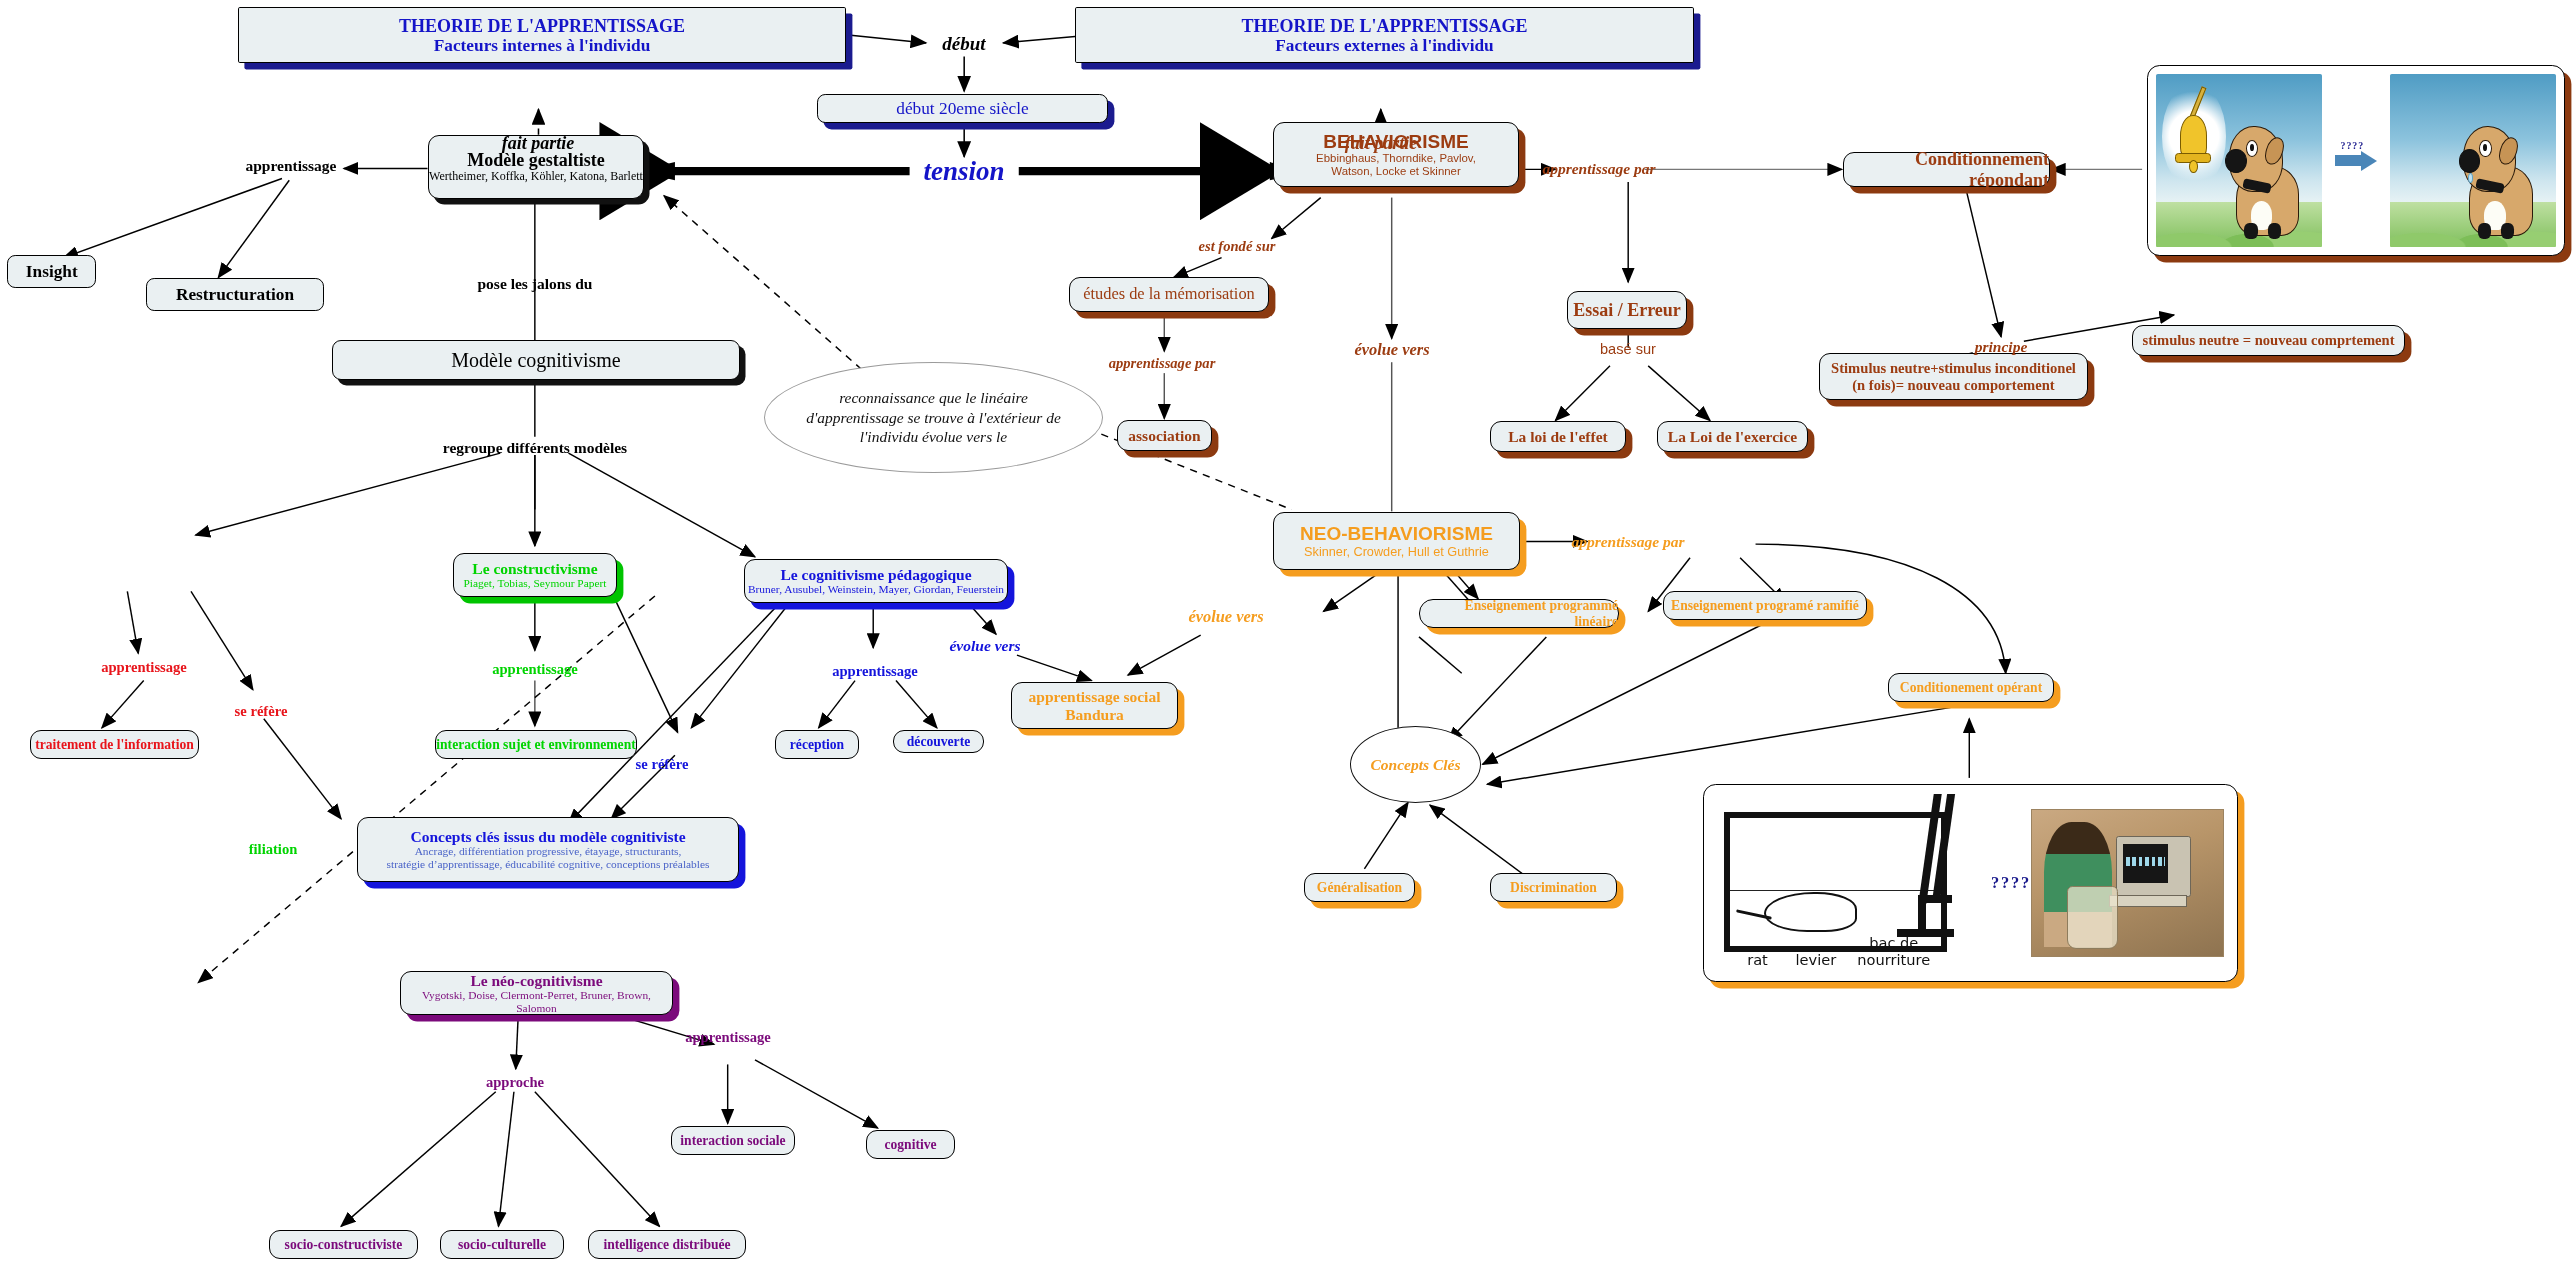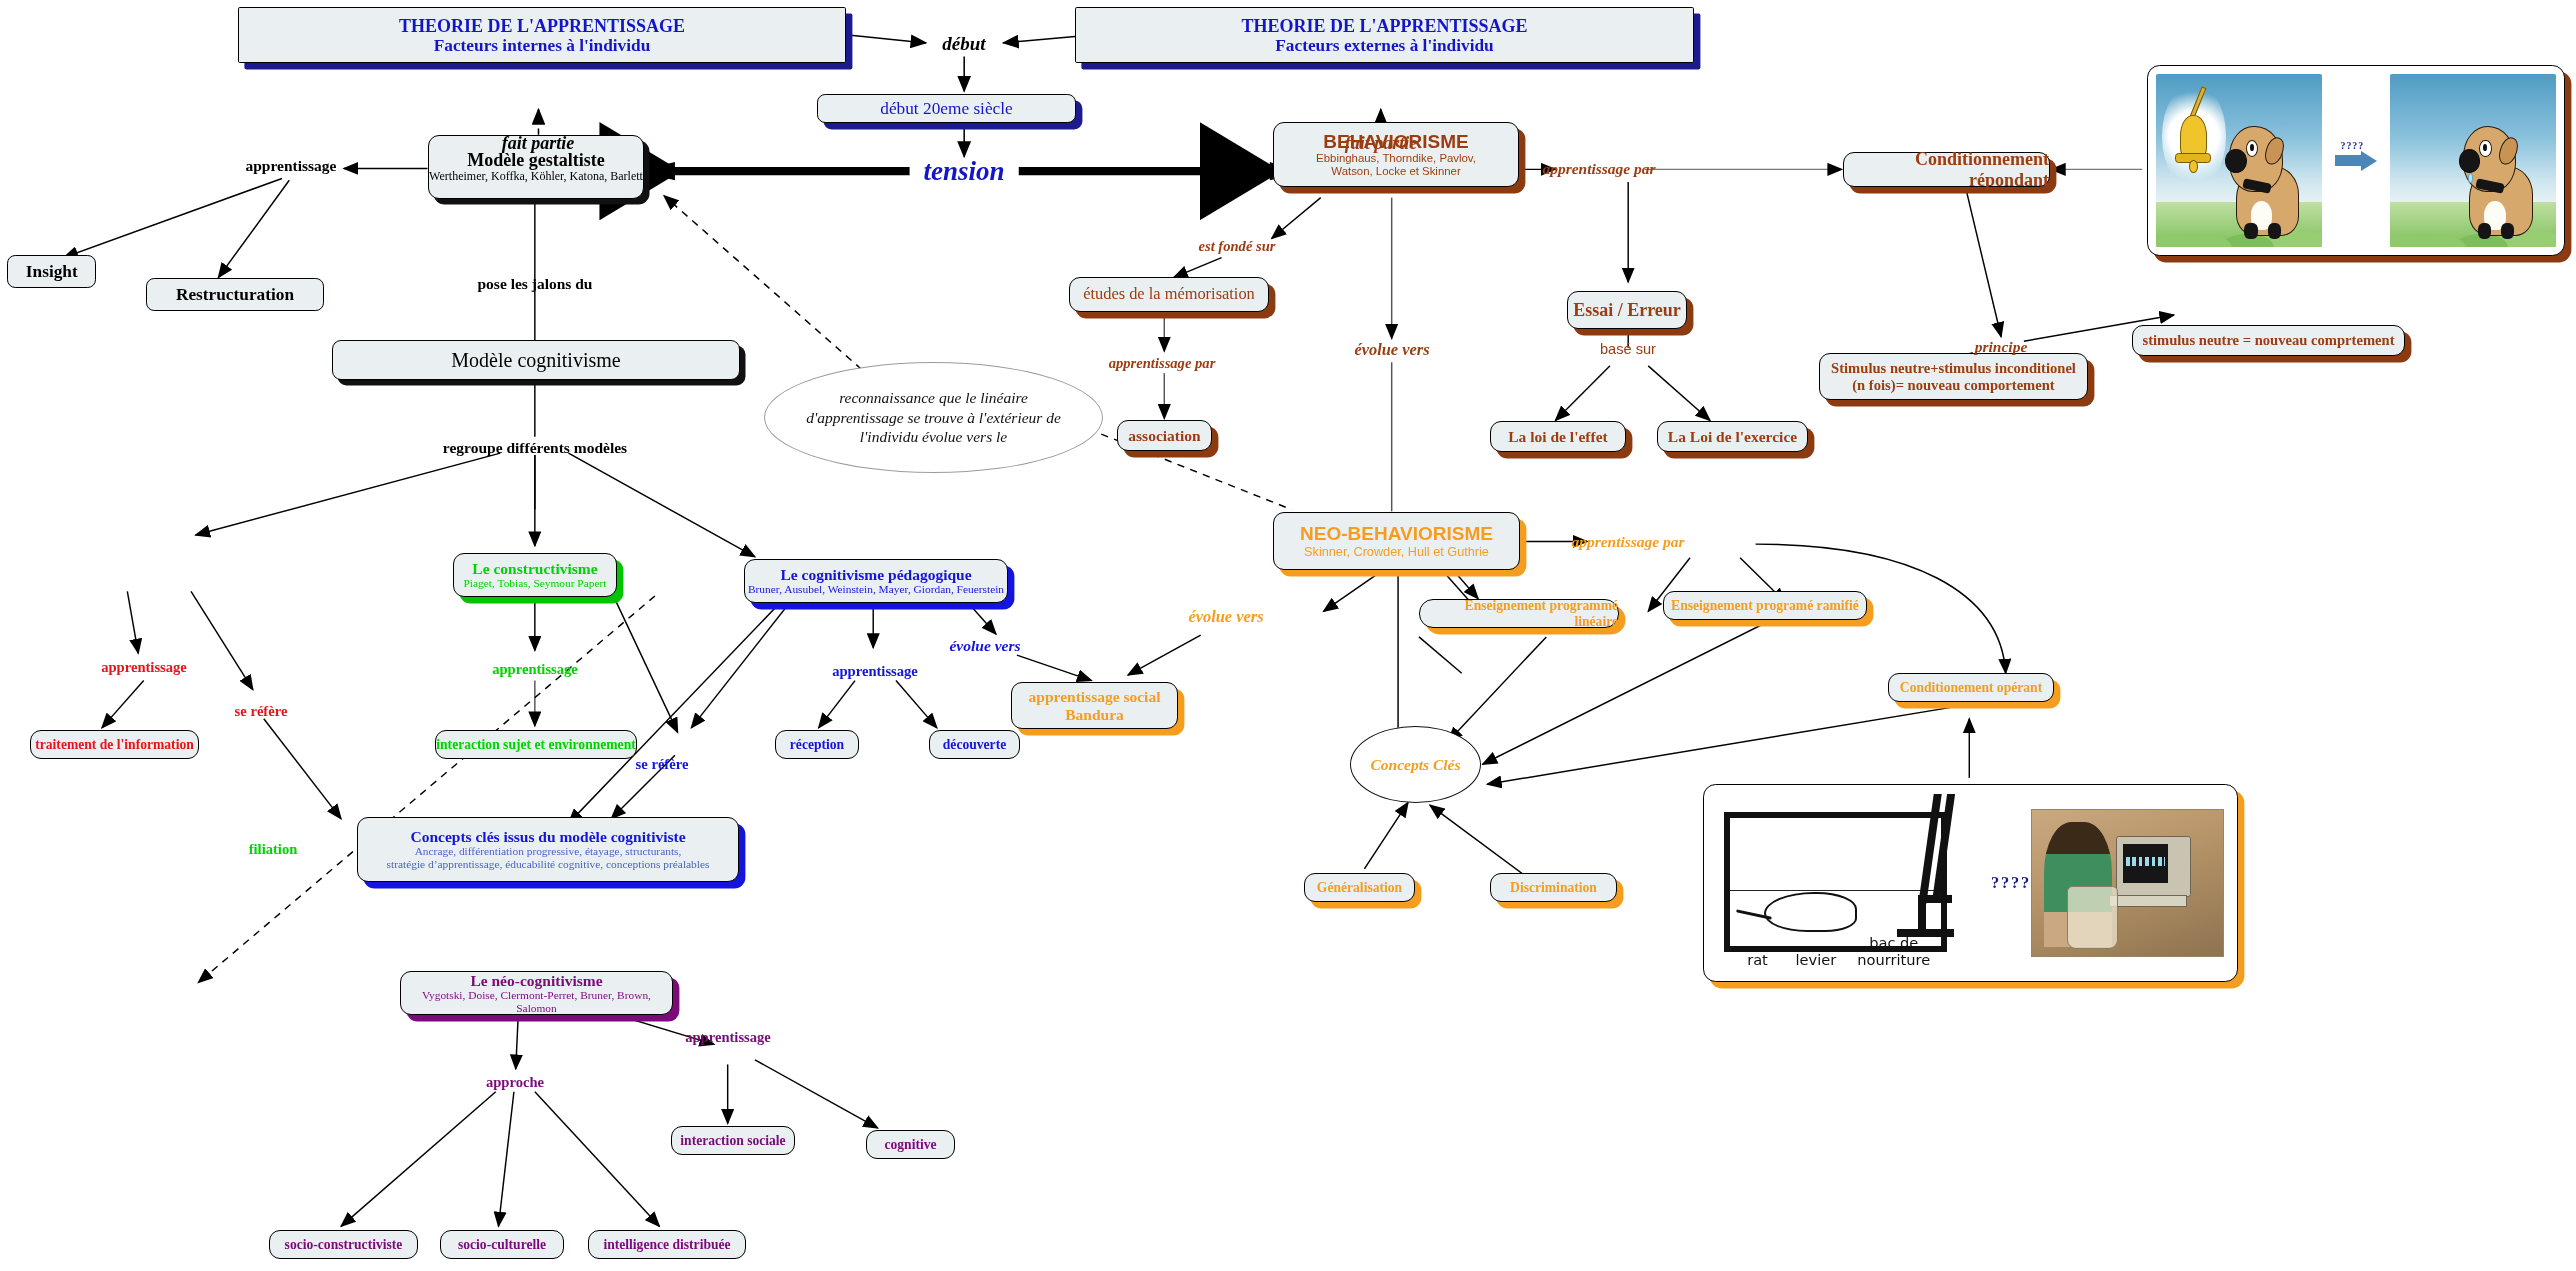--- a/index.html
+++ b/index.html
@@ -307,21 +307,21 @@
     <div class="t1 c-navy" style="font-size:17.3px">Facteurs internes à l'individu</div>
   </div>
 
   <div class="node sh-navy" style="left:1075px;top:7.3px;width:619px;height:56px;border-radius:1.8px;">
     <div class="t1 c-navy" style="font-size:18px">THEORIE DE L'APPRENTISSAGE</div>
     <div class="t1 c-navy" style="font-size:17.3px">Facteurs externes à l'individu</div>
   </div>
 
   <div class="lbl i c-black" style="left:964px;top:44px;font-size:19px;">début</div>
 
-  <div class="node sh-navy" style="left:817px;top:94px;width:259px;height:29px;border-radius:8.2px;">
+  <div class="node sh-navy" style="left:817px;top:94px;width:291px;height:29px;border-radius:8.2px;">
     <div class="t2 c-navy" style="font-size:17.3px">début 20eme siècle</div>
   </div>
 
   <div class="lbl i c-black" style="left:538px;top:143px;font-size:18px;">fait partie</div>
   <div class="lbl i c-brown" style="left:1381px;top:143px;font-size:18px;">fait partie</div>
 
   <div class="tension-txt" style="left:964px;top:171px;">tension</div>
 
   <div class="node sh-black" style="left:428px;top:135px;width:216px;height:64px;">
     <div class="t1 c-black" style="font-size:18px">Modèle gestaltiste</div>
@@ -459,21 +459,21 @@
   </div>
 
   <div class="lbl b c-blue" style="left:875px;top:671px;font-size:14.6px;">apprentissage</div>
   <div class="lbl i c-blue" style="left:985px;top:646px;font-size:15.5px;">évolue vers</div>
   <div class="lbl b c-blue" style="left:662px;top:764px;font-size:14.6px;">se réfère</div>
 
   <div class="node sh-none" style="left:775px;top:730px;width:84px;height:29px;">
     <div class="t1 c-blue" style="font-size:13.6px">réception</div>
   </div>
 
-  <div class="node sh-none" style="left:893px;top:730px;width:91px;height:29px;margin-left:36px;">
+  <div class="node sh-none" style="left:893px;top:730px;width:91px;height:23px;">
     <div class="t1 c-blue" style="font-size:13.6px">découverte</div>
   </div>
 
   <div class="node sh-orange" style="left:1011px;top:682px;width:167px;height:47px;">
     <div class="t1 c-orange" style="font-size:15.5px">apprentissage social</div>
     <div class="t1 c-orange" style="font-size:15.5px">Bandura</div>
   </div>
 
   <div class="node sh-blue" style="left:357px;top:817px;width:382px;height:65px;">
     <div class="t1 c-blue" style="font-size:15.5px">Concepts clés issus du modèle cognitiviste</div>

